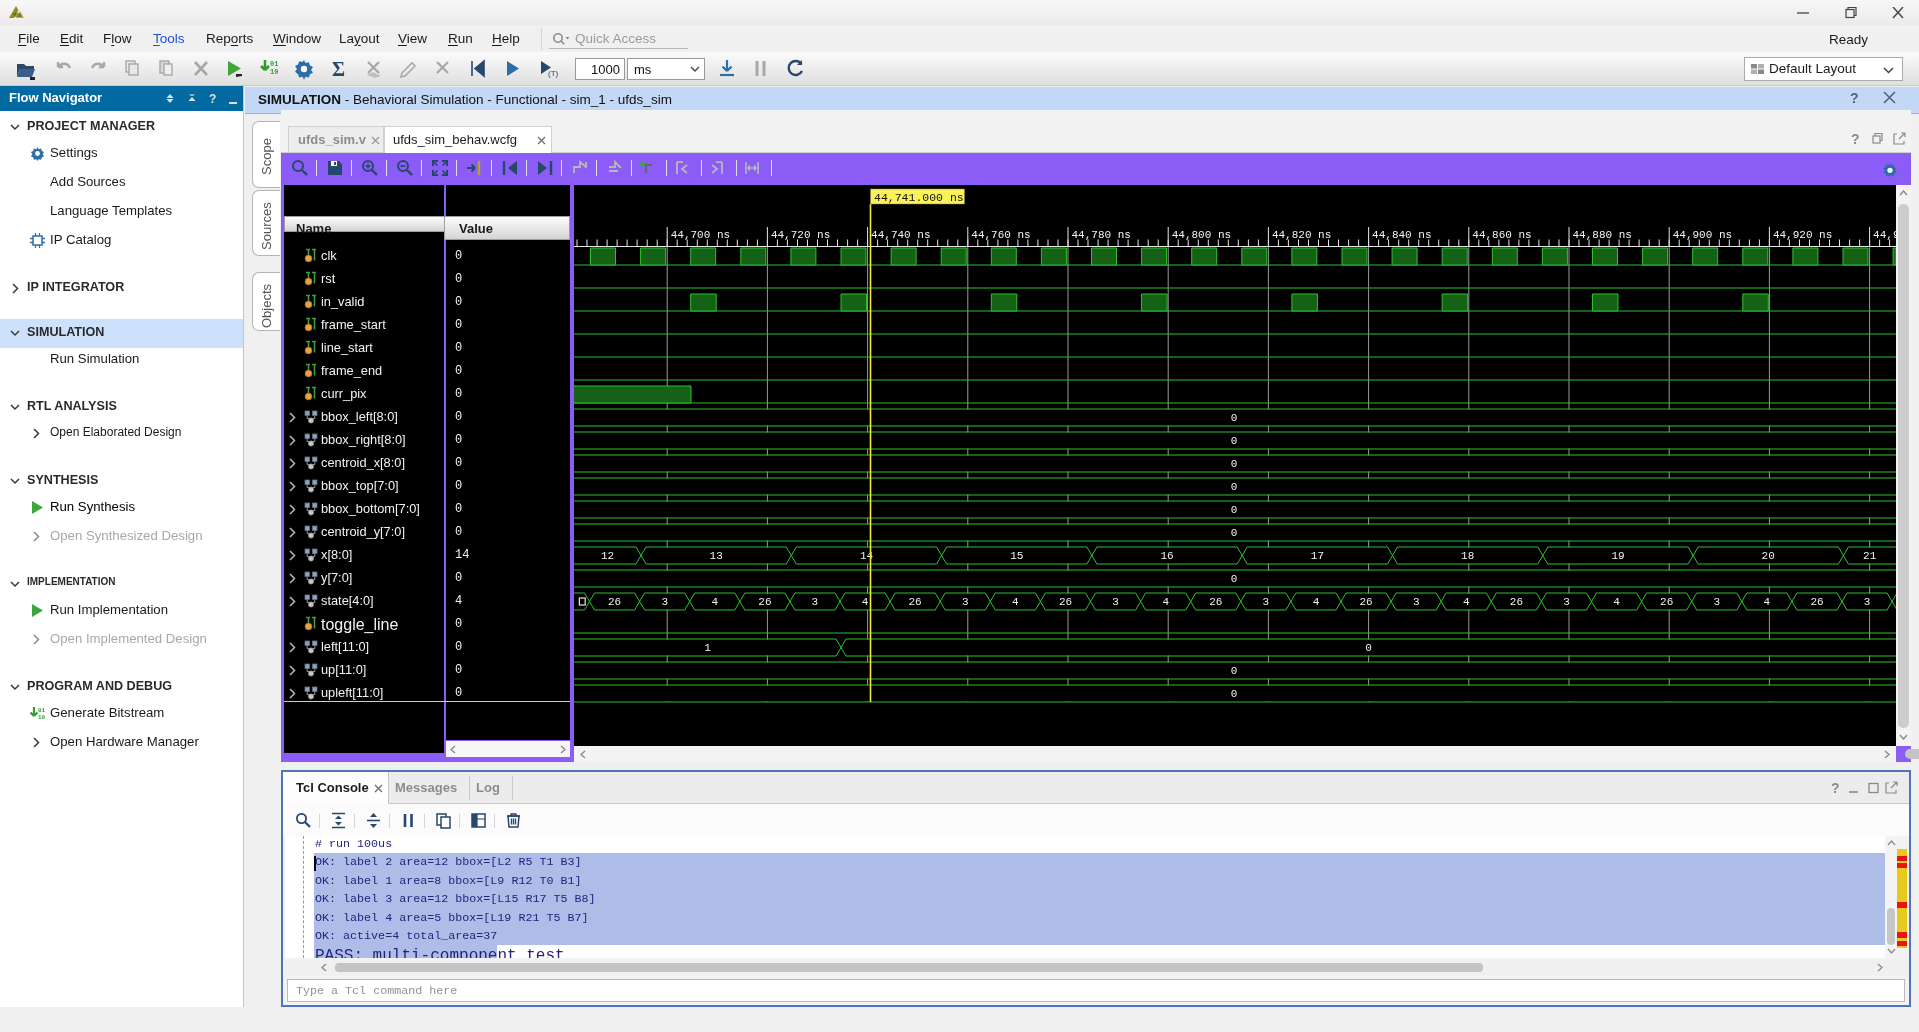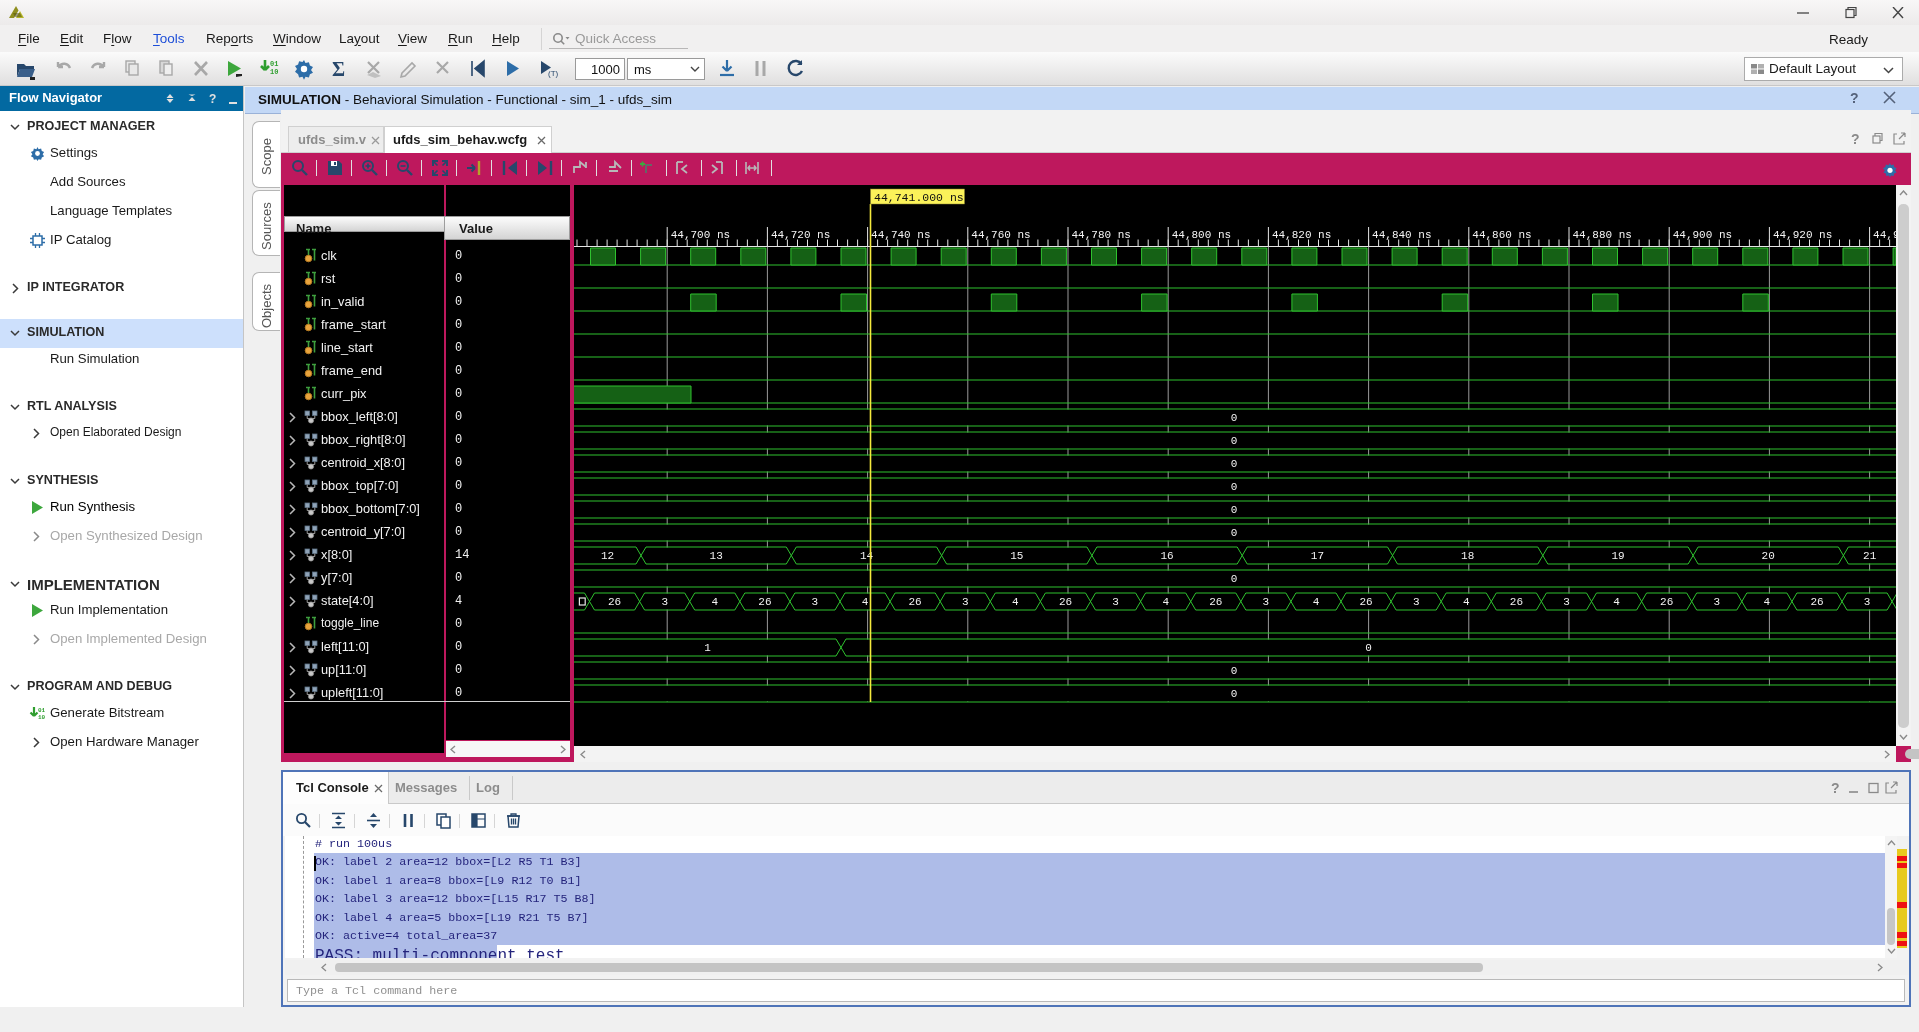--- a/index.html
+++ b/index.html
@@ -182,21 +182,21 @@
       <path d="M1 1l11 6.5L1 14Z" fill="#3da73d"></path>
     </svg>
     <div class="abs" style="left:50px;top:413px;font-size:13.2px;color:#000000">Run Synthesis</div>
     <svg class="abs" style="left:33px;top:445px" width="7" height="11" viewBox="0 0 7 11">
       <path d="M1 1l4.5 4.5L1 10" stroke="#8a8a8a" stroke-width="1.5" fill="none"></path>
     </svg>
     <div class="abs" style="left:50px;top:442px;font-size:13.2px;color:#a8a8a8">Open Synthesized Design</div>
     <svg class="abs" style="left:10px;top:495px" width="10" height="7" viewBox="0 0 10 7">
       <path d="M1 1l4 4 4-4" stroke="#3a3a3a" stroke-width="1.5" fill="none"></path>
     </svg>
-    <div class="abs" style="left:27px;top:490px;font-size:15px;font-weight:bold;color:#2a2a2a">IMPLEMENTATION</div>
+    <div class="abs" style="left:27px;top:490px;font-size:10px;font-weight:bold;color:#2a2a2a">IMPLEMENTATION</div>
     <svg class="abs" style="left:31px;top:517px" width="13" height="15" viewBox="0 0 13 15">
       <path d="M1 1l11 6.5L1 14Z" fill="#3da73d"></path>
     </svg>
     <div class="abs" style="left:50px;top:516px;font-size:13.2px;color:#1a1a1a">Run Implementation</div>
     <svg class="abs" style="left:33px;top:548px" width="7" height="11" viewBox="0 0 7 11">
       <path d="M1 1l4.5 4.5L1 10" stroke="#8a8a8a" stroke-width="1.5" fill="none"></path>
     </svg>
     <div class="abs" style="left:50px;top:545px;font-size:13.2px;color:#a8a8a8">Open Implemented Design</div>
     <svg class="abs" style="left:10px;top:598px" width="10" height="7" viewBox="0 0 10 7">
       <path d="M1 1l4 4 4-4" stroke="#3a3a3a" stroke-width="1.5" fill="none"></path>
@@ -223,31 +223,31 @@
 </div>
 <div class="abs" style="left:252px;top:121px;width:28px;height:67px;background:#fff;border:1px solid #b5b5b5;border-right:none;border-radius:7px 0 0 7px">
     <div class="abs" style="left:6px;top:53px;font-size:13px;color:#555;transform:rotate(-90deg);transform-origin:0 0;white-space:nowrap">Scope</div>
   </div>
 <div class="abs" style="left:252px;top:190px;width:28px;height:66px;background:#fff;border:1px solid #b5b5b5;border-right:none;border-radius:7px 0 0 7px">
     <div class="abs" style="left:6px;top:59px;font-size:13px;color:#555;transform:rotate(-90deg);transform-origin:0 0;white-space:nowrap">Sources</div>
   </div>
 <div class="abs" style="left:252px;top:272px;width:28px;height:59px;background:#fff;border:1px solid #b5b5b5;border-right:none;border-radius:7px 0 0 7px">
     <div class="abs" style="left:6px;top:55px;font-size:13px;color:#555;transform:rotate(-90deg);transform-origin:0 0;white-space:nowrap">Objects</div>
   </div>
-<div class="abs" style="left:281px;top:110px;width:1630px;height:652px;background:#be185d">
+<div class="abs" style="left:281px;top:110px;width:1630px;height:652px;background:#8b5cf6">
 <div class="abs" style="left:0;top:0;width:1630px;height:43px;background:#f2f2f2"></div>
     <div class="abs" style="left:0;top:16px;width:1630px;height:27px;border-bottom:1px solid #d0d0d0">
       <div class="abs" style="left:7px;top:0;width:96px;height:27px;background:#ededed;border:1px solid #d0d0d0">
         <div class="abs" style="left:9px;top:5px;font-size:13px;font-weight:bold;color:#8c8c8c">ufds_sim.v</div>
         <svg class="abs" style="left:82px;top:9px" width="9" height="9" viewBox="0 0 9 9">
           <path d="M1 1 8 8M8 1 1 8" stroke="#9a9a9a" stroke-width="1.3"></path>
         </svg>
       </div>
       <div class="abs" style="left:103px;top:0;width:168px;height:27px;background:#fff;border:1px solid #d0d0d0;border-bottom:none">
-        <div class="abs" style="left:8px;top:5px;font-size:13px;font-weight:bold;color:#1a1a1a">ufds_sim_behav.wcfg</div>
+        <div class="abs" style="left:8px;top:5px;font-size:13px;font-weight:normal;color:#1a1a1a">ufds_sim_behav.wcfg</div>
         <svg class="abs" style="left:152px;top:9px" width="9" height="9" viewBox="0 0 9 9">
           <path d="M1 1 8 8M8 1 1 8" stroke="#6a6a6a" stroke-width="1.3"></path>
         </svg>
       </div>
       <svg class="abs" style="left:1570px;top:6px" width="60" height="14" viewBox="0 0 60 14">
         <text x="0" y="12" fill="#8a8a8a" font-size="14" font-weight="bold" font-family="Liberation Sans">?</text>
         <rect x="22" y="4" width="7" height="7" fill="none" stroke="#8a8a8a" stroke-width="1.2"></rect>
         <path d="M24 4V1.5h7v7h-2" fill="none" stroke="#8a8a8a" stroke-width="1.2"></path>
         <path d="M46 2h-3v10h10v-3M48 7l6-6M54 1v4M54 1h-4" stroke="#8a8a8a" stroke-width="1.2" fill="none"></path>
       </svg>
@@ -474,21 +474,21 @@
         <rect x="8.5" y="2" width="4.5" height="4.5" fill="#8fa3b8" stroke="#5d7285" stroke-width="0.8"></rect>
         <path d="M3.2 6.5v3h7.6v-3M7 9.5v1" stroke="#9a9a9a" stroke-width="1" fill="none"></path>
         <circle cx="7" cy="11.5" r="2.6" fill="#c8c8c8" stroke="#8a8a8a" stroke-width="0.8"></circle>
       </svg>
       <div class="abs" style="left:40px;top:482.5px;font-size:12.8px;color:#f2f2f2">state[4:0]</div>
       <div class="abs mono" style="left:174px;top:483.5px;font-size:12px;color:#f2f2f2">4</div>
       <svg style="position:absolute;left:23px;top:506.0px" width="14" height="15" viewBox="0 0 14 15">
         <path d="M2 1.5h4M4.5 1.5v8M8 1.5h4M10.5 1.5v11" stroke="#3e9e3e" stroke-width="1.6" fill="none"></path>
         <circle cx="4.5" cy="10.5" r="3.3" fill="#e8a33d" stroke="#b57a20" stroke-width="1"></circle>
       </svg>
-      <div class="abs" style="left:40px;top:505.5px;font-size:12px;color:#f2f2f2">toggle_line</div>
+      <div class="abs" style="left:40px;top:505.5px;font-size:16px;color:#f2f2f2">toggle_line</div>
       <div class="abs mono" style="left:174px;top:506.5px;font-size:12px;color:#f2f2f2">0</div>
       <svg class="abs" style="left:8px;top:532.0px" width="7" height="11" viewBox="0 0 7 11">
         <path d="M1 1l4.5 4.5L1 10" stroke="#b8b8b8" stroke-width="1.5" fill="none"></path>
       </svg>
       <svg style="position:absolute;left:23px;top:529.0px" width="14" height="15" viewBox="0 0 14 15">
         <rect x="1" y="2" width="4.5" height="4.5" fill="#8fa3b8" stroke="#5d7285" stroke-width="0.8"></rect>
         <rect x="8.5" y="2" width="4.5" height="4.5" fill="#8fa3b8" stroke="#5d7285" stroke-width="0.8"></rect>
         <path d="M3.2 6.5v3h7.6v-3M7 9.5v1" stroke="#9a9a9a" stroke-width="1" fill="none"></path>
         <circle cx="7" cy="11.5" r="2.6" fill="#c8c8c8" stroke="#8a8a8a" stroke-width="0.8"></circle>
       </svg>

